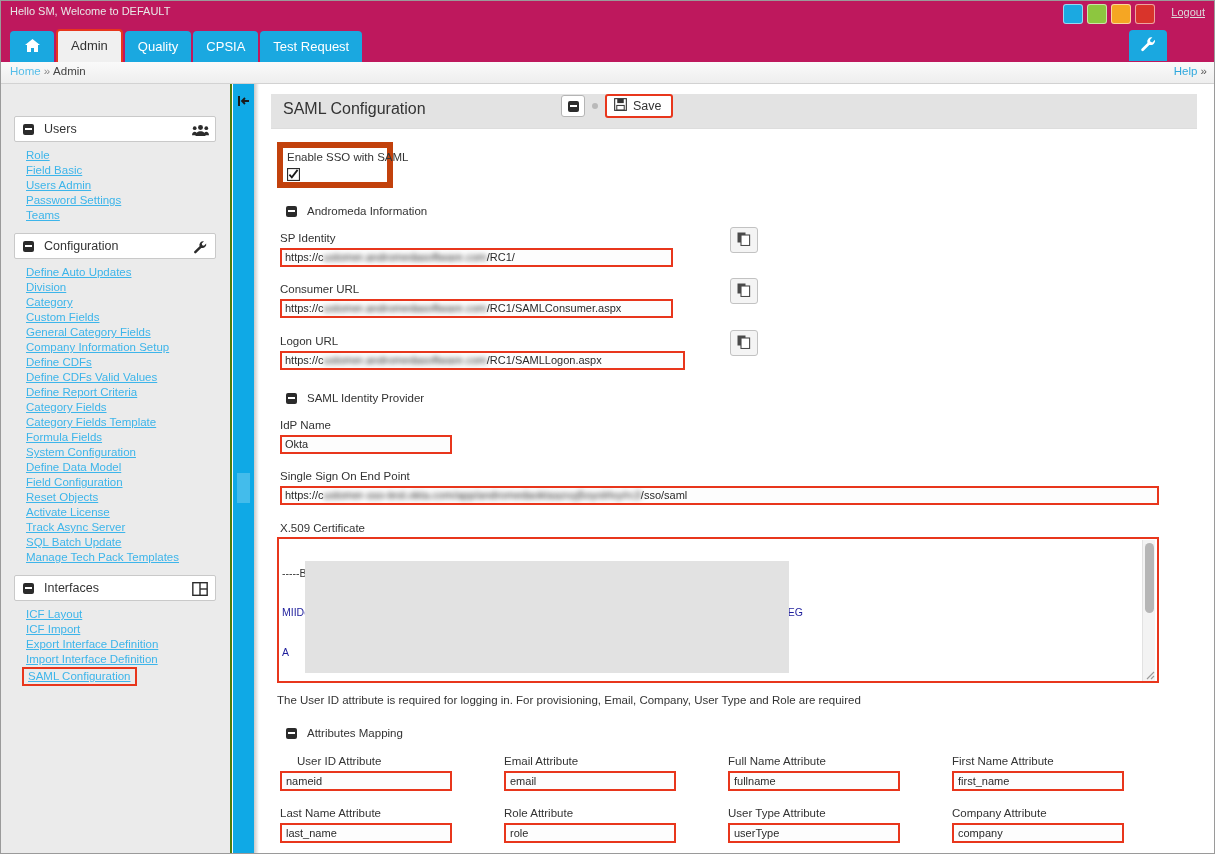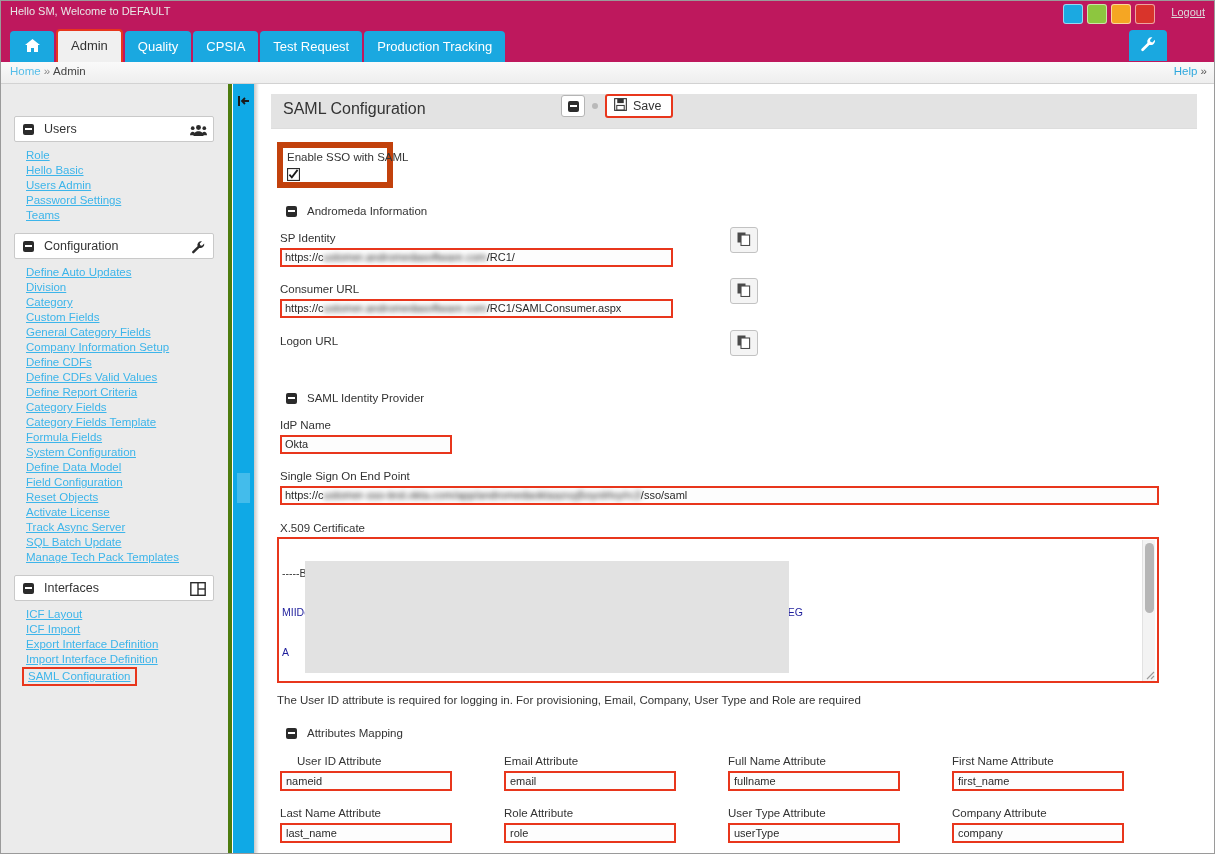--- a/index.html
+++ b/index.html
@@ -39,21 +39,21 @@
   .crumbbar { position:absolute; left:0; top:62px; width:1215px; height:22px;
               background:linear-gradient(#fafafa,#eeeeee); border-bottom:1px solid #d2d2d2; }
   .crumb { position:absolute; left:10px; top:3px; font-size:11.5px; color:#444; }
   .crumb a { color:#55bde8; text-decoration:none; }
   .crumb .sep { color:#888; margin:0 3px; }
   .helplink { position:absolute; right:8px; top:3px; font-size:11.5px; color:#2fa8dd; cursor:pointer; }
   .helplink .arrow { color:#555; }
 
   
   .sidebar { position:absolute; left:0; top:84px; width:232px; height:770px;
-             background:#ebebeb; border-right:4px solid #4d7c0f; padding:28px 0 0 0; }
+             background:#ebebeb; border-right:2px solid #4d7c0f; padding:28px 0 0 0; }
   .panel-head { margin:4px 14px 2px 14px; height:26px; background:#fff; border:1px solid #c9c9c9;
                 border-radius:2px; display:flex; align-items:center; padding:0 8px; position:relative; }
   .panel-head .minus { width:11px; height:11px; background:#2b2b2b; border-radius:2px; position:relative; }
   .panel-head .minus::after { content:""; position:absolute; left:2px; top:4.5px; width:7px; height:2px; background:#fff; }
   .panel-head .ptitle { margin-left:10px; font-size:12.5px; color:#333; }
   .panel-head .picon { position:absolute; right:6px; top:4px; width:18px; height:18px;
                        display:flex; align-items:center; justify-content:center; }
   .links { padding:4px 0 6px 26px; }
   .links a { display:block; color:#3db5ea; font-size:11.5px; line-height:15px;
              text-decoration:underline; cursor:pointer; width:max-content; }
@@ -143,21 +143,20 @@
         <span class="home-glyph">
           <svg width="15" height="13" viewBox="0 0 15 13">
               <path d="M7.5 0 0 6h2v7h4V9h3v4h4V6h2z" fill="#fff"></path>
             </svg>
         </span>
       </div>
       <div class="tab active">Admin</div>
       <div class="tab">Quality</div>
       <div class="tab">CPSIA</div>
       <div class="tab">Test Request</div>
-      <div class="tab">Production Tracking</div>
     </div>
 
     <div class="wrench-btn">
       <span>
         <svg width="17" height="17" viewBox="0 0 20 20">
           <path d="M14.6 1.6a5.2 5.2 0 0 0-5.9 6.6L1.9 15a1.6 1.6 0 1 0 2.3 2.3l6.8-6.8a5.2 5.2 0 0 0 6.6-6l-3 3-2.3-.6-.6-2.3z" fill="#fff"></path>
         </svg>
       </span>
     </div>
   </div>
@@ -183,21 +182,21 @@
           <path d="M4.5 15c0-3.6 2.9-6 6.5-6s6.5 2.4 6.5 6z" fill="#2b2b2b"></path>
           <circle cx="3.5" cy="5" r="2.4" fill="#2b2b2b"></circle>
             <path d="M0 14c0-2.7 1.6-4.4 3.5-4.4S7 11.3 7 14z" fill="#2b2b2b"></path>
           <circle cx="18.5" cy="5" r="2.4" fill="#2b2b2b"></circle>
             <path d="M15 14c0-2.7 1.6-4.4 3.5-4.4S22 11.3 22 14z" fill="#2b2b2b"></path>
         </svg>
       </span>
     </div>
     <div class="links">
       <a>Role</a>
-      <a>Hello Basic</a>
+      <a>Field Basic</a>
       <a>Users Admin</a>
       <a>Password Settings</a>
       <a>Teams</a>
     </div>
 
     <div class="panel-head">
       <span class="minus"></span>
       <span class="ptitle">Configuration</span>
       <span class="picon">
         <svg width="15" height="15" viewBox="0 0 20 20">
@@ -317,20 +316,23 @@
   <div class="copy-btn" style="left:730px; top:278px;">
     <span>
       <svg width="14" height="14" viewBox="0 0 14 14">
         <rect x="0.5" y="0.5" width="8" height="10" fill="#4a4a4a"></rect>
         <rect x="4" y="3" width="8.6" height="10.5" fill="#fff" stroke="#4a4a4a" stroke-width="1.1"></rect>
       </svg>
     </span>
   </div>
 
   <div class="fld-label" style="left:280px; top:335px;">Logon URL</div>
+  <div class="fld" style="left:280px; top:351px; width:405px;">
+    <span>https://c</span><span class="blur">ustomer.andromedasoftware.com</span><span>/RC1/SAMLLogon.aspx</span>
+  </div>
   <div class="copy-btn" style="left:730px; top:330px;">
     <span>
       <svg width="14" height="14" viewBox="0 0 14 14">
         <rect x="0.5" y="0.5" width="8" height="10" fill="#4a4a4a"></rect>
         <rect x="4" y="3" width="8.6" height="10.5" fill="#fff" stroke="#4a4a4a" stroke-width="1.1"></rect>
       </svg>
     </span>
   </div>
 
   <div class="section" style="left:286px; top:392px;">

